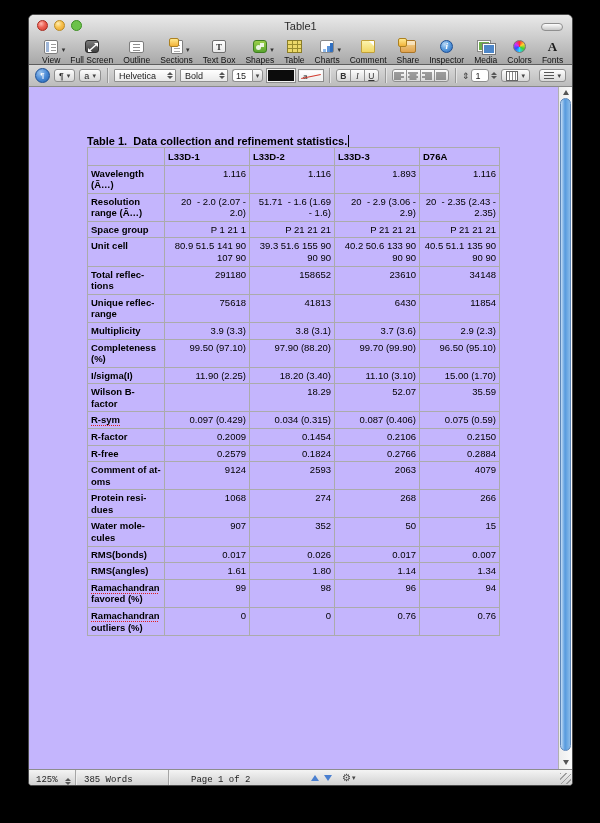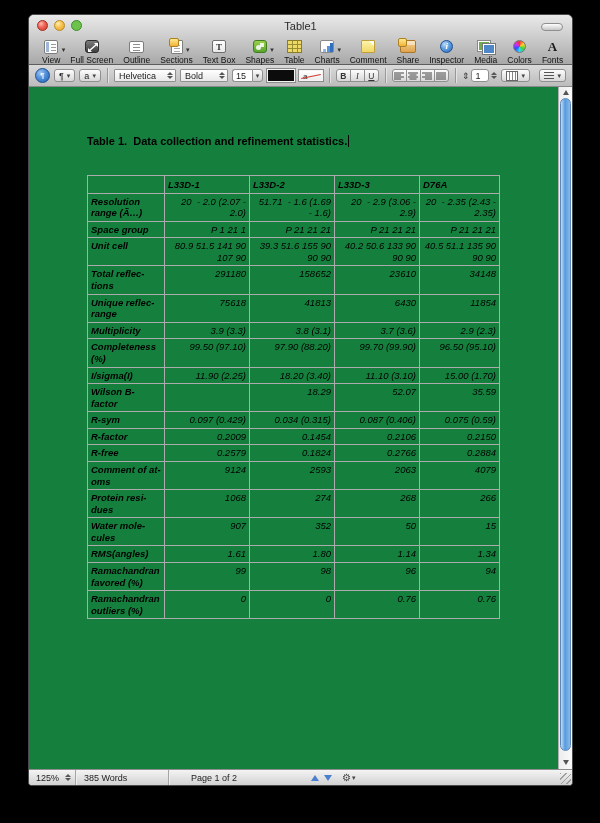--- a/index.html
+++ b/index.html
@@ -106,42 +106,42 @@
   .sb-b{font-weight:bold;}.sb-i{font-style:italic;font-family:"Liberation Serif",serif;}.sb-u{text-decoration:underline;}
   .spacing{display:flex;align-items:center;gap:2px;flex:0 0 auto;position:relative;}
   .sp-icon{font-size:9px;color:#333;}
   .sp-box{width:18px;height:13px;border:1px solid #8f8f8f;border-radius:3px;background:#fff;display:flex;align-items:center;padding-left:3px;box-sizing:border-box;}
   .spacing .stepcol{display:flex;flex-direction:column;gap:1px;}
   .glyph-cols{width:10px;height:8px;border:1px solid #666;background:repeating-linear-gradient(to right,#fff 0 2px,#888 2px 3px);}
   .glyph-list{width:10px;height:8px;background:repeating-linear-gradient(to bottom,#555 0 1px,transparent 1px 3px);}
   .fb-list{margin-left:auto;}
   
   .content{flex:1;display:flex;background:#fff;min-height:0;}
-  .docarea{flex:1;position:relative;background:#15803d;}
+  .docarea{flex:1;position:relative;background:#c4b5fd;}
   .doc-title{position:absolute;left:58px;top:48px;font-size:11px;font-weight:bold;color:#000;white-space:pre;}
   .cursor-bar{display:inline-block;width:1px;height:12px;background:#000;vertical-align:-2px;margin-left:1px;}
-  table.stats{position:absolute;left:58px;top:88px;width:412px;border-collapse:collapse;table-layout:fixed;
-    font-size:9.5px;line-height:1.22;color:#000;font-style:italic;}
+  table.stats{position:absolute;left:58px;top:60px;width:412px;border-collapse:collapse;table-layout:fixed;
+    font-size:9.5px;line-height:1.22;color:#000;}
   table.stats th,table.stats td{border:1px solid #ababab;vertical-align:top;box-sizing:border-box;}
   table.stats th{text-align:left;font-weight:bold;padding:3px 3px 2px 3px;height:17px;}
   td.lbl{font-weight:bold;padding:2px 2px 2px 3px;white-space:pre-wrap;}
   td.val{text-align:right;padding:2px 3px 2px 2px;white-space:pre-wrap;word-wrap:break-word;}
   .sq{text-decoration:underline dotted #e01b1b;text-decoration-thickness:1px;text-underline-offset:2px;}
   
   .scrollbar{width:13px;flex:0 0 auto;border-left:1px solid #b0b0b0;background:linear-gradient(to right,#ededed,#fafafa);position:relative;}
   .sb-arrow{position:absolute;left:0;right:0;display:flex;justify-content:center;}
   .sb-arrow.up{top:3px;}.sb-arrow.down{bottom:4px;}
   .arr-u{width:0;height:0;border-left:3.5px solid transparent;border-right:3.5px solid transparent;border-bottom:5px solid #555;}
   .arr-d{width:0;height:0;border-left:3.5px solid transparent;border-right:3.5px solid transparent;border-top:5px solid #555;}
   .sb-thumb{position:absolute;left:1px;right:1px;top:11px;bottom:18px;border-radius:6px;
     background:linear-gradient(to right,#c3dcf5,#569ade 45%,#8abbe9);border:1px solid #5d86b8;box-sizing:border-box;}
   
   .statusbar{height:16px;background:linear-gradient(#f4f4f4,#d2d2d2);border-top:1px solid #8d8d8d;
     display:flex;align-items:center;font-size:9px;color:#222;flex:0 0 auto;position:relative;box-sizing:border-box;}
-  .st-seg{display:flex;align-items:center;height:100%;box-sizing:border-box;}
+  .st-seg{display:flex;align-items:flex-end;height:100%;box-sizing:border-box;font-family:Liberation Mono, monospace;}
   .st-zoom{width:46px;justify-content:space-between;padding:0 4px 0 7px;}
   .st-sep{width:1px;height:100%;background:#a5a5a5;box-shadow:1px 0 0 #eee;}
   .st-words{width:92px;padding-left:8px;}
   .st-page{width:108px;padding-left:22px;}
   .st-nav{display:flex;align-items:center;gap:5px;margin-left:34px;}
   .nav-u{width:0;height:0;border-left:4px solid transparent;border-right:4px solid transparent;border-bottom:6px solid #4a7fd0;}
   .nav-d{width:0;height:0;border-left:4px solid transparent;border-right:4px solid transparent;border-top:6px solid #4a7fd0;}
   .st-gear{display:flex;align-items:center;gap:1px;margin-left:10px;font-size:10px;color:#444;}
   .grip{position:absolute;right:1px;bottom:1px;width:11px;height:11px;
     background:repeating-linear-gradient(135deg,#9e9e9e 0 1px,transparent 1px 4px);}
@@ -379,20 +379,28 @@
             <tr>
               <th></th>
               <th>L33D-1</th>
               <th>L33D-2</th>
               <th>L33D-3</th>
               <th>D76A</th>
             </tr>
           </thead>
         <tbody>
             <tr>
+              <td class="lbl">Wavelength
+(Ã…)</td>
+              <td class="val">1.116</td>
+              <td class="val">1.116</td>
+              <td class="val">1.893</td>
+              <td class="val">1.116</td>
+            </tr>
+            <tr>
               <td class="lbl">Resolution
 range (Ã…)</td>
               <td class="val">20  - 2.0 (2.07 -
 2.0)</td>
               <td class="val">51.71  - 1.6 (1.69
 - 1.6)</td>
               <td class="val">20  - 2.9 (3.06 -
 2.9)</td>
               <td class="val">20  - 2.35 (2.43 -
 2.35)</td>
@@ -500,20 +508,27 @@
             </tr>
             <tr>
               <td class="lbl">Water mole-
 cules</td>
               <td class="val">907</td>
               <td class="val">352</td>
               <td class="val">50</td>
               <td class="val">15</td>
             </tr>
             <tr>
+              <td class="lbl">RMS(bonds)</td>
+              <td class="val">0.017</td>
+              <td class="val">0.026</td>
+              <td class="val">0.017</td>
+              <td class="val">0.007</td>
+            </tr>
+            <tr>
               <td class="lbl">RMS(angles)</td>
               <td class="val">1.61</td>
               <td class="val">1.80</td>
               <td class="val">1.14</td>
               <td class="val">1.34</td>
             </tr>
             <tr>
               <td class="lbl"><span class="sq">Ramachandran</span>
 favored (%)</td>
               <td class="val">99</td>

